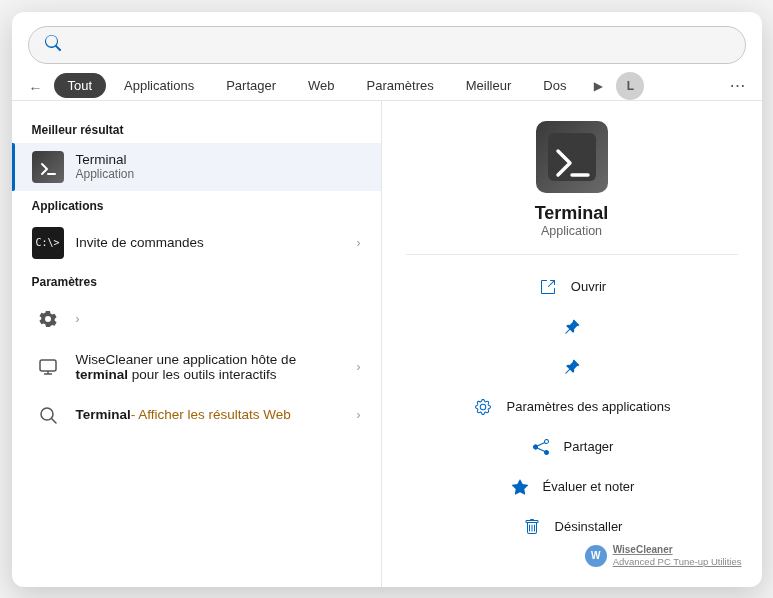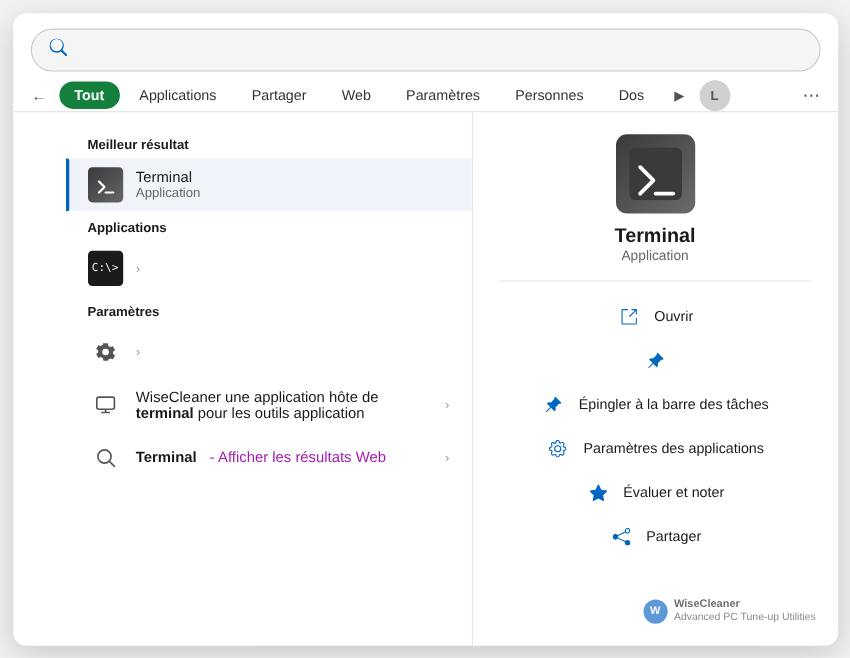--- a/index.html
+++ b/index.html
@@ -73,23 +73,23 @@
       padding: 5px 14px;
       border-radius: 16px;
       font-size: 13px;
       cursor: pointer;
       color: #333;
       background: transparent;
       border: none;
       white-space: nowrap;
     }
     .tab.active {
-      background: #15803d;
+      background: #404040;
       color: #ffffff;
-      font-weight: 700;
+      font-weight: 400;
     }
     .tab-more {
       margin-left: auto;
       width: 28px;
       height: 28px;
       display: flex;
       align-items: center;
       justify-content: center;
       border-radius: 50%;
       cursor: pointer;
@@ -127,21 +127,20 @@
       flex: 1;
       overflow: hidden;
     }
     
     .left-panel {
       width: 370px;
       flex-shrink: 0;
       padding: 14px 0;
       overflow-y: auto;
       border-right: 1px solid #e5e5e5;
-      margin-left: 48px;
     }
     .section-label {
       font-size: 12px;
       font-weight: 700;
       color: #1a1a1a;
       padding: 8px 20px 6px 20px;
     }
     .result-item {
       display: flex;
       align-items: center;
@@ -318,20 +317,21 @@
       align-items: center;
       justify-content: center;
       color: white;
       font-size: 10px;
       font-weight: bold;
     }
     .watermark-text {
       font-size: 9.5px;
       color: #555;
       line-height: 1.3;
+      text-decoration: underline;
     }
     .watermark-text strong {
       display: block;
       font-size: 10px;
       color: #333;
     }
     .window-wrapper {
       position: relative;
     }
   </style>
@@ -352,21 +352,21 @@
       </div>
     </div>
 
     <div class="tabs-bar">
       <button class="back-btn">←</button>
       <button class="tab active">Tout</button>
       <button class="tab">Applications</button>
       <button class="tab">Partager</button>
       <button class="tab">Web</button>
       <button class="tab">Paramètres</button>
-      <button class="tab">Personnes</button>
+      <button class="tab">Meilleur</button>
       <button class="tab">Dos</button>
       <span class="tab-play">▶</span>
       <div class="tab-avatar">L</div>
       <button class="tab-more">⋯</button>
     </div>
 
     <div class="main-content">
 
       <div class="left-panel">
 
@@ -384,20 +384,23 @@
             <div class="item-title">Terminal</div>
             <div class="item-sub">Application</div>
           </div>
         </div>
 
         <div class="section-label">Applications</div>
         <div class="result-item">
           <div class="item-icon">
             <div class="cmd-icon-small">C:\&gt;</div>
           </div>
+          <div class="item-text">
+            <div class="item-title">Invite de commandes</div>
+          </div>
           <span class="item-chevron">›</span>
         </div>
 
         <div class="section-label">Paramètres</div>
         <div class="result-item">
           <div class="item-icon">
             <div class="settings-icon-small">
               <svg width="20" height="20" viewBox="0 0 20 20" fill="#555">
                 <path d="M8 2h4l.5 2.5a5.5 5.5 0 0 1 1.7 1l2.4-.8 2 3.5-1.9 1.5a5.6 5.6 0 0 1 0 2l1.9 1.5-2 3.5-2.4-.8a5.5 5.5 0 0 1-1.7 1L12 18H8l-.5-2.5a5.5 5.5 0 0 1-1.7-1l-2.4.8-2-3.5 1.9-1.5a5.6 5.6 0 0 1 0-2L1.4 7.3l2-3.5 2.4.8A5.5 5.5 0 0 1 7.5 3.5L8 1zm2 5a3 3 0 1 0 0 6 3 3 0 0 0 0-6z"></path>
               </svg>
@@ -410,38 +413,38 @@
             <div class="settings-icon-small">
               <svg width="20" height="20" viewBox="0 0 20 20" fill="#555">
                 <rect x="2" y="3" width="16" height="11" rx="2" stroke="#555" stroke-width="1.5" fill="none"></rect>
                 <line x1="6" y1="17" x2="14" y2="17" stroke="#555" stroke-width="1.5"></line>
                 <line x1="10" y1="14" x2="10" y2="17" stroke="#555" stroke-width="1.5"></line>
               </svg>
             </div>
           </div>
           <div class="item-text">
             <div class="item-title">
-              <span>WiseCleaner une application hôte de </span><strong>terminal</strong><span> pour les outils application</span>
+              <span>WiseCleaner une application hôte de </span><strong>terminal</strong><span> pour les outils interactifs</span>
             </div>
           </div>
           <span class="item-chevron">›</span>
         </div>
 
         <div class="result-item">
           <div class="item-icon">
             <div class="web-icon-small">
               <svg width="20" height="20" viewBox="0 0 20 20" fill="none">
                 <circle cx="9" cy="9" r="6" stroke="#555" stroke-width="1.5"></circle>
                 <line x1="13.5" y1="13.5" x2="18" y2="18" stroke="#555" stroke-width="1.5" stroke-linecap="round"></line>
               </svg>
             </div>
           </div>
           <div class="item-text">
             <div class="item-title">
-              <strong>Terminal</strong><span style="color:#a21caf; font-weight:normal;padding-left:12px;">- Afficher les résultats Web</span>
+              <strong>Terminal</strong><span style="color:#a16207; font-weight:normal;">- Afficher les résultats Web</span>
             </div>
           </div>
           <span class="item-chevron">›</span>
         </div>
 
       </div>
 
       <div class="right-panel">
         <div class="app-header">
           <div class="terminal-icon-large">
@@ -474,51 +477,59 @@
               </svg>
             </span>
           </div>
 
           <div class="action-item">
             <span class="action-icon">
               <svg width="16" height="16" viewBox="0 0 16 16" fill="#0067c0">
                 <path d="M9.828.722a.5.5 0 0 1 .354.146l4.95 4.95a.5.5 0 0 1 0 .707c-.48.48-1.072.588-1.503.588-.177 0-.335-.018-.46-.05l-3.134 3.134a5.927 5.927 0 0 1 .16 1.013c.046.702-.032 1.687-.72 2.375a.5.5 0 0 1-.707 0l-2.829-2.828-3.182 3.182c-.195.195-1.219.902-1.414.707-.195-.195.512-1.22.707-1.414l3.182-3.182-2.828-2.829a.5.5 0 0 1 0-.707c.688-.688 1.673-.767 2.375-.72a5.922 5.922 0 0 1 1.013.16l3.134-3.133a2.772 2.772 0 0 1-.05-.461c0-.43.108-1.022.589-1.503a.5.5 0 0 1 .353-.146z"></path>
               </svg>
             </span>
-            <span class="action-label">Épingler à la barre des tâches</span>
           </div>
 
           <div class="action-item">
             <span class="action-icon">
               <svg width="16" height="16" viewBox="0 0 16 16" fill="#0067c0">
                 <path d="M8 4.754a3.246 3.246 0 1 0 0 6.492 3.246 3.246 0 0 0 0-6.492zM5.754 8a2.246 2.246 0 1 1 4.492 0 2.246 2.246 0 0 1-4.492 0z"></path>
                 <path d="M9.796 1.343c-.527-1.79-3.065-1.79-3.592 0l-.094.319a.873.873 0 0 1-1.255.52l-.292-.16c-1.64-.892-3.433.902-2.54 2.541l.159.292a.873.873 0 0 1-.52 1.255l-.319.094c-1.79.527-1.79 3.065 0 3.592l.319.094a.873.873 0 0 1 .52 1.255l-.16.292c-.892 1.64.901 3.434 2.541 2.54l.292-.159a.873.873 0 0 1 1.255.52l.094.319c.527 1.79 3.065 1.79 3.592 0l.094-.319a.873.873 0 0 1 1.255-.52l.292.16c1.64.893 3.434-.902 2.54-2.541l-.159-.292a.873.873 0 0 1 .52-1.255l.319-.094c1.79-.527 1.79-3.065 0-3.592l-.319-.094a.873.873 0 0 1-.52-1.255l.16-.292c.893-1.64-.902-3.433-2.541-2.54l-.292.159a.873.873 0 0 1-1.255-.52l-.094-.319zm-2.633.283c.246-.835 1.428-.835 1.674 0l.094.319a1.873 1.873 0 0 0 2.693 1.115l.291-.16c.764-.415 1.6.42 1.184 1.185l-.159.292a1.873 1.873 0 0 0 1.116 2.692l.318.094c.835.246.835 1.428 0 1.674l-.319.094a1.873 1.873 0 0 0-1.115 2.693l.16.291c.415.764-.42 1.6-1.185 1.184l-.291-.159a1.873 1.873 0 0 0-2.693 1.116l-.094.318c-.246.835-1.428.835-1.674 0l-.094-.319a1.873 1.873 0 0 0-2.692-1.115l-.292.16c-.764.415-1.6-.42-1.184-1.185l.159-.291A1.873 1.873 0 0 0 1.945 8.93l-.319-.094c-.835-.246-.835-1.428 0-1.674l.319-.094A1.873 1.873 0 0 0 3.06 4.474l-.16-.292c-.415-.764.42-1.6 1.185-1.184l.292.159a1.873 1.873 0 0 0 2.692-1.115l.094-.319z"></path>
               </svg>
             </span>
             <span class="action-label">Paramètres des applications</span>
           </div>
 
           <div class="action-item">
             <span class="action-icon">
               <svg width="16" height="16" viewBox="0 0 16 16" fill="#0067c0">
+                <path d="M13.5 1a1.5 1.5 0 1 0 0 3 1.5 1.5 0 0 0 0-3zM11 2.5a2.5 2.5 0 1 1 .603 1.628l-6.718 3.12a2.499 2.499 0 0 1 0 1.504l6.718 3.12a2.5 2.5 0 1 1-.488.876l-6.718-3.12a2.5 2.5 0 1 1 0-3.256l6.718-3.12A2.5 2.5 0 0 1 11 2.5z"></path>
+              </svg>
+            </span>
+            <span class="action-label">Partager</span>
+          </div>
+
+          <div class="action-item">
+            <span class="action-icon">
+              <svg width="16" height="16" viewBox="0 0 16 16" fill="#0067c0">
                 <path d="M3.612 15.443c-.386.198-.824-.149-.746-.592l.83-4.73L.173 6.765c-.329-.314-.158-.888.283-.95l4.898-.696L7.538.792c.197-.39.73-.39.927 0l2.184 4.327 4.898.696c.441.062.612.636.282.95l-3.522 3.356.83 4.73c.078.443-.36.79-.746.592L8 13.187l-4.389 2.256z"></path>
               </svg>
             </span>
             <span class="action-label">Évaluer et noter</span>
           </div>
 
           <div class="action-item">
             <span class="action-icon">
               <svg width="16" height="16" viewBox="0 0 16 16" fill="#0067c0">
-                <path d="M13.5 1a1.5 1.5 0 1 0 0 3 1.5 1.5 0 0 0 0-3zM11 2.5a2.5 2.5 0 1 1 .603 1.628l-6.718 3.12a2.499 2.499 0 0 1 0 1.504l6.718 3.12a2.5 2.5 0 1 1-.488.876l-6.718-3.12a2.5 2.5 0 1 1 0-3.256l6.718-3.12A2.5 2.5 0 0 1 11 2.5z"></path>
-              </svg>
-            </span>
-            <span class="action-label">Partager</span>
-          </div>
-
+                <path d="M5.5 5.5A.5.5 0 0 1 6 6v6a.5.5 0 0 1-1 0V6a.5.5 0 0 1 .5-.5zm2.5 0a.5.5 0 0 1 .5.5v6a.5.5 0 0 1-1 0V6a.5.5 0 0 1 .5-.5zm3 .5a.5.5 0 0 0-1 0v6a.5.5 0 0 0 1 0V6z"></path>
+                <path fill-rule="evenodd" d="M14.5 3a1 1 0 0 1-1 1H13v9a2 2 0 0 1-2 2H5a2 2 0 0 1-2-2V4h-.5a1 1 0 0 1-1-1V2a1 1 0 0 1 1-1H6a1 1 0 0 1 1-1h2a1 1 0 0 1 1 1h3.5a1 1 0 0 1 1 1v1zM4.118 4 4 4.059V13a1 1 0 0 0 1 1h6a1 1 0 0 0 1-1V4.059L11.882 4H4.118zM2.5 3V2h11v1h-11z"></path>
+              </svg>
+            </span>
+            <span class="action-label">Désinstaller</span>
+          </div>
 
         </div>
       </div>
     </div>
   </div>
 
   <div class="watermark">
     <div class="watermark-logo">W</div>
     <div class="watermark-text">
       <strong>WiseCleaner</strong>

